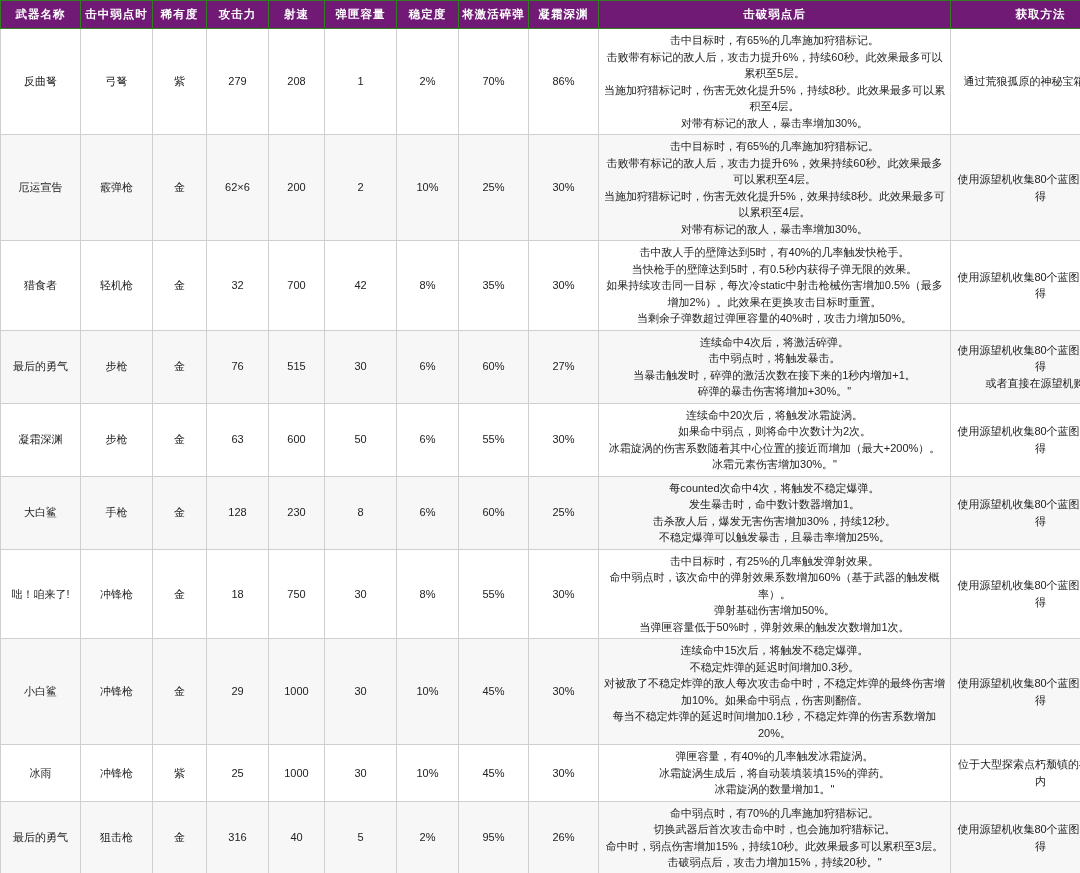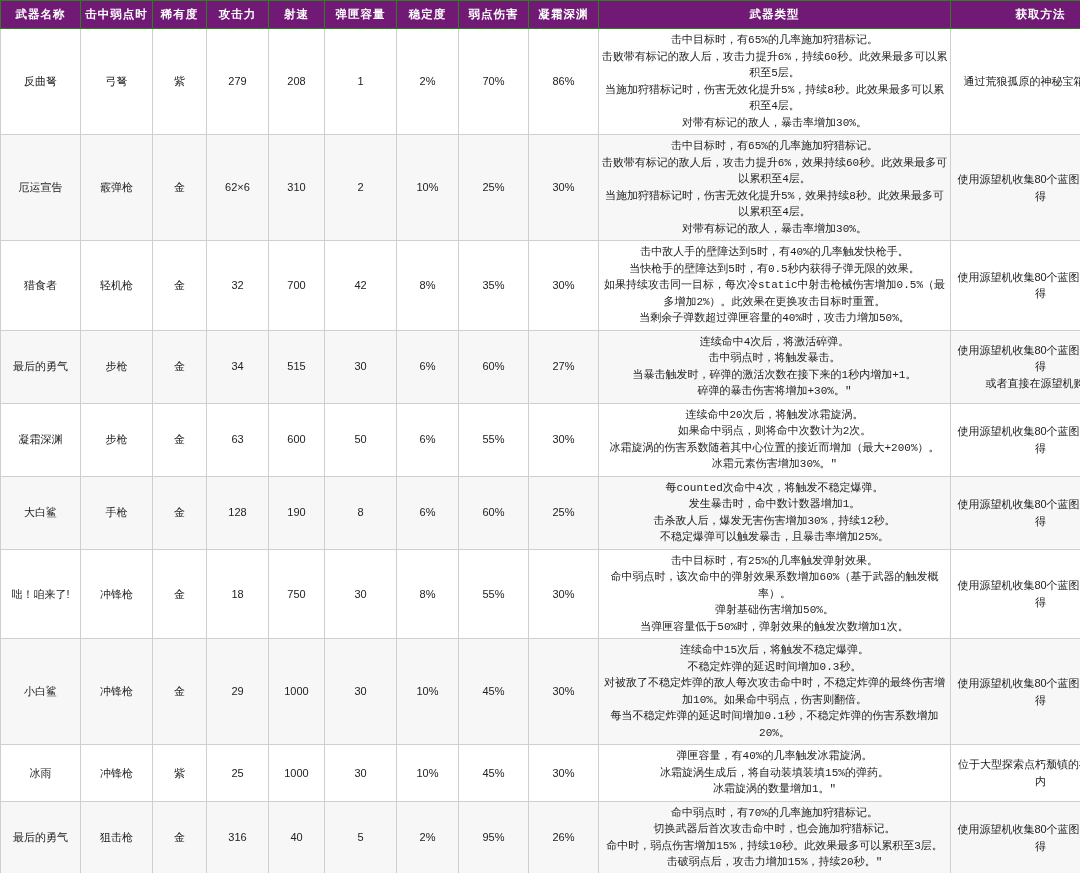--- a/index.html
+++ b/index.html
@@ -40,21 +40,20 @@
   #weapon-table tbody tr:nth-child(even) { background: #f7f7f7; }
 
   td.col-name   { font-size: 12px; }
   td.col-trait {
     text-align: left;
     padding: 4px 6px;
     font-size: 10.5px;
     line-height: 1.55;
     white-space: pre-line;
     color: #333333;
-    font-family: Liberation Mono, monospace;
   }
   td.col-obtain {
     text-align: left;
     padding: 4px 6px;
     font-size: 10.5px;
     line-height: 1.55;
     white-space: pre-line;
     color: #333333;
   }
   
@@ -106,23 +105,23 @@
   </colgroup>
   <thead>
     <tr>
       <th>武器名称</th>
       <th>击中弱点时</th>
       <th>稀有度</th>
       <th>攻击力</th>
       <th>射速</th>
       <th>弹匣容量</th>
       <th>稳定度</th>
-      <th>弱点伤害</th>
+      <th>将激活碎弹</th>
       <th>凝霜深渊</th>
-      <th>武器类型</th>
+      <th>击破弱点后</th>
       <th>获取方法</th>
     </tr>
   </thead>
   <tbody>
     <tr>
       <td class="col-name">反曲弩</td>
       <td>弓弩</td>
       <td>紫</td>
       <td>279</td>
       <td>208</td>
@@ -134,21 +133,21 @@
 击败带有标记的敌人后，攻击力提升6%，持续60秒。此效果最多可以累积至5层。
 当施加狩猎标记时，伤害无效化提升5%，持续8秒。此效果最多可以累积至4层。
 对带有标记的敌人，暴击率增加30%。</td>
       <td class="col-obtain">通过荒狼孤原的神秘宝箱获得。</td>
     </tr>
     <tr>
       <td class="col-name">厄运宣告</td>
       <td>霰弹枪</td>
       <td>金</td>
       <td>62×6</td>
-      <td>310</td>
+      <td>200</td>
       <td>2</td>
       <td>10%</td>
       <td>25%</td>
       <td>30%</td>
       <td class="col-trait">击中目标时，有65%的几率施加狩猎标记。
 击败带有标记的敌人后，攻击力提升6%，效果持续60秒。此效果最多可以累积至4层。
 当施加狩猎标记时，伤害无效化提升5%，效果持续8秒。此效果最多可以累积至4层。
 对带有标记的敌人，暴击率增加30%。</td>
       <td class="col-obtain">使用源望机收集80个蓝图的碎片获得</td>
     </tr>
@@ -165,21 +164,21 @@
       <td class="col-trait">击中敌人手的壁障达到5时，有40%的几率触发快枪手。
 当快枪手的壁障达到5时，有0.5秒内获得子弹无限的效果。
 如果持续攻击同一目标，每次冷static中射击枪械伤害增加0.5%（最多增加2%）。此效果在更换攻击目标时重置。
 当剩余子弹数超过弹匣容量的40%时，攻击力增加50%。</td>
       <td class="col-obtain">使用源望机收集80个蓝图的碎片获得</td>
     </tr>
     <tr>
       <td class="col-name">最后的勇气</td>
       <td>步枪</td>
       <td>金</td>
-      <td>34</td>
+      <td>76</td>
       <td>515</td>
       <td>30</td>
       <td>6%</td>
       <td>60%</td>
       <td>27%</td>
       <td class="col-trait">连续命中4次后，将激活碎弹。
 击中弱点时，将触发暴击。
 当暴击触发时，碎弹的激活次数在接下来的1秒内增加+1。
 碎弹的暴击伤害将增加+30%。"</td>
       <td class="col-obtain">使用源望机收集80个蓝图的碎片获得
@@ -199,21 +198,21 @@
 如果命中弱点，则将命中次数计为2次。
 冰霜旋涡的伤害系数随着其中心位置的接近而增加（最大+200%）。
 冰霜元素伤害增加30%。"</td>
       <td class="col-obtain">使用源望机收集80个蓝图的碎片获得</td>
     </tr>
     <tr>
       <td class="col-name">大白鲨</td>
       <td>手枪</td>
       <td>金</td>
       <td>128</td>
-      <td>190</td>
+      <td>230</td>
       <td>8</td>
       <td>6%</td>
       <td>60%</td>
       <td>25%</td>
       <td class="col-trait">每counted次命中4次，将触发不稳定爆弹。
 发生暴击时，命中数计数器增加1。
 击杀敌人后，爆发无害伤害增加30%，持续12秒。
 不稳定爆弹可以触发暴击，且暴击率增加25%。</td>
       <td class="col-obtain">使用源望机收集80个蓝图的碎片获得</td>
     </tr>

